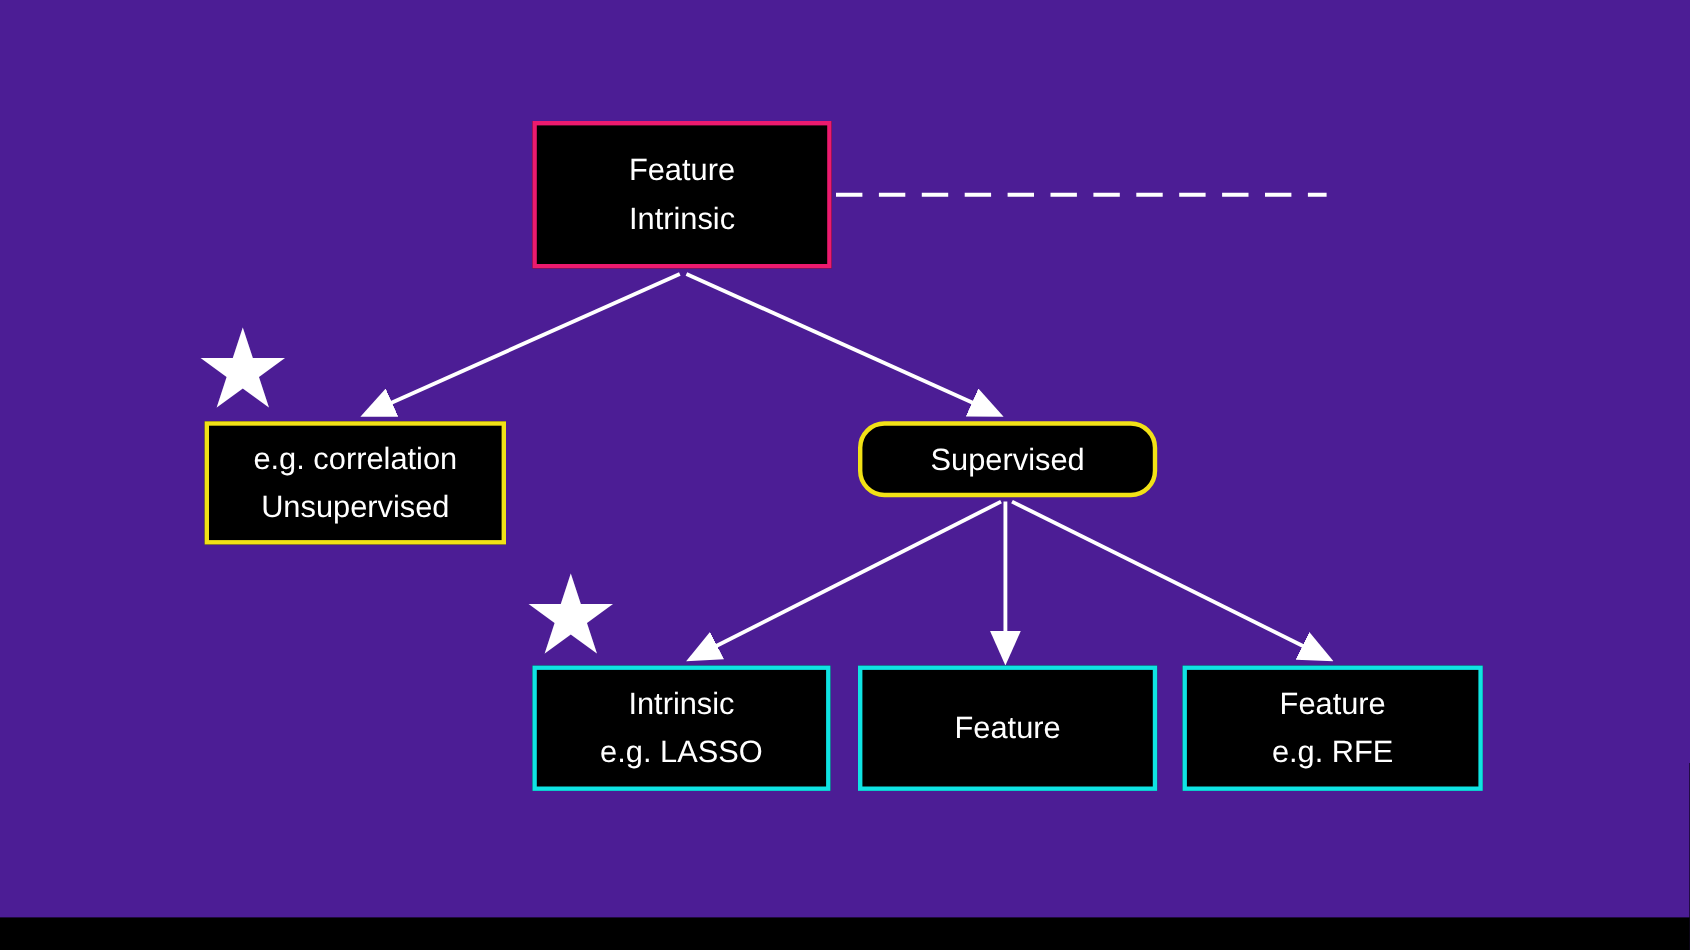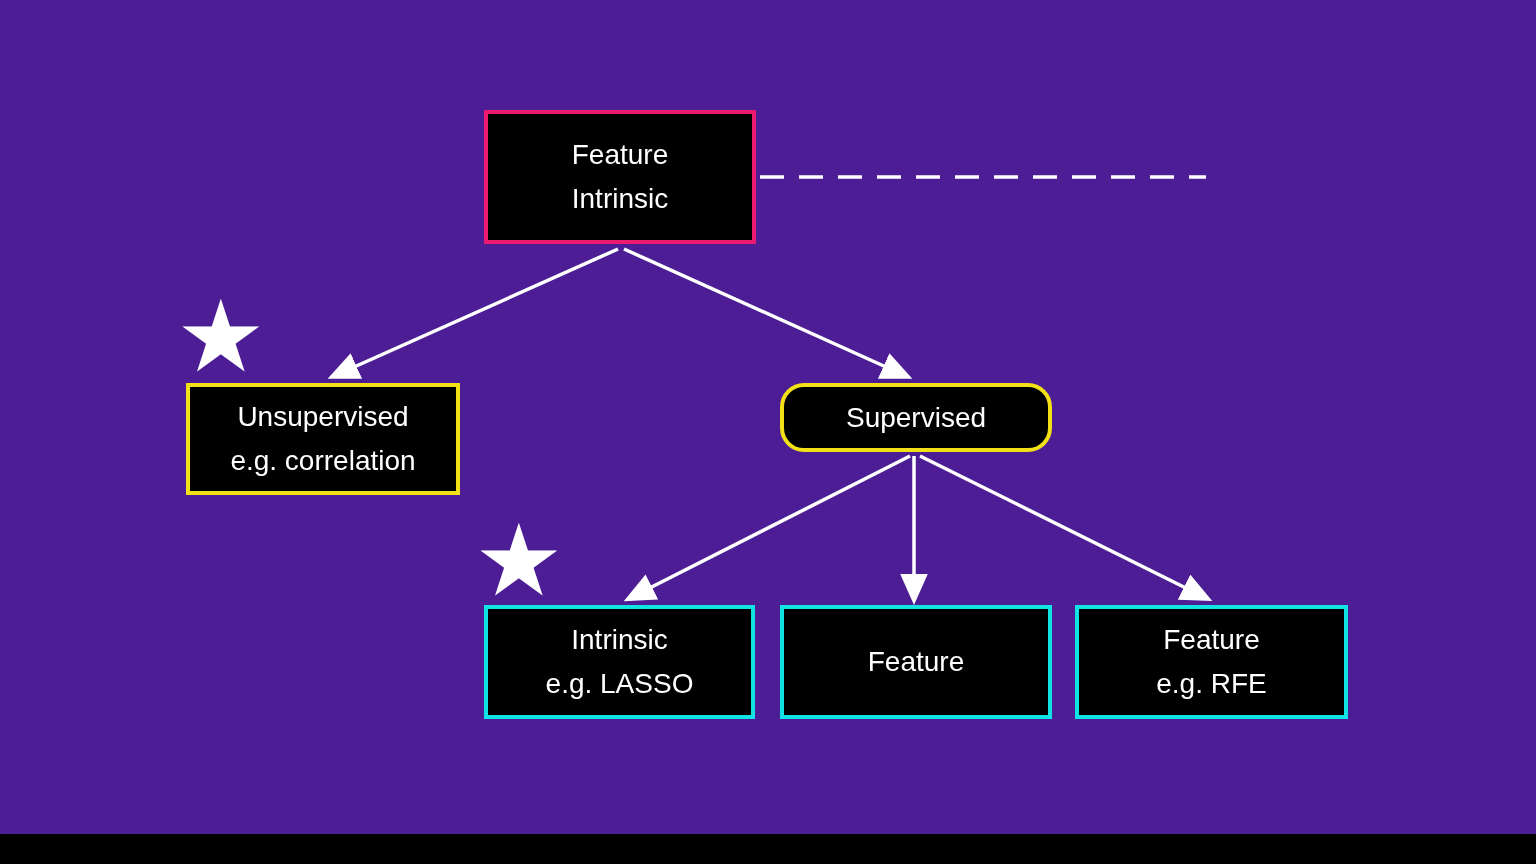--- a/index.html
+++ b/index.html
@@ -84,22 +84,22 @@
 
   <div class="node pink-border" id="node-feature-selection">
     <span>Feature</span>
     <span>Intrinsic</span>
   </div>
 
 
   <div class="star" id="star-unsupervised">★</div>
 
   <div class="node yellow-border" id="node-unsupervised">
+    <span>e.g. correlation</span>
     <span>Unsupervised</span>
-    <span>e.g. correlation</span>
   </div>
 
   <div class="node yellow-border" id="node-supervised">
     <span>Supervised</span>
   </div>
 
   <div class="star" id="star-intrinsic">★</div>
 
   <div class="node cyan-border" id="node-intrinsic">
     <span>Intrinsic</span>

